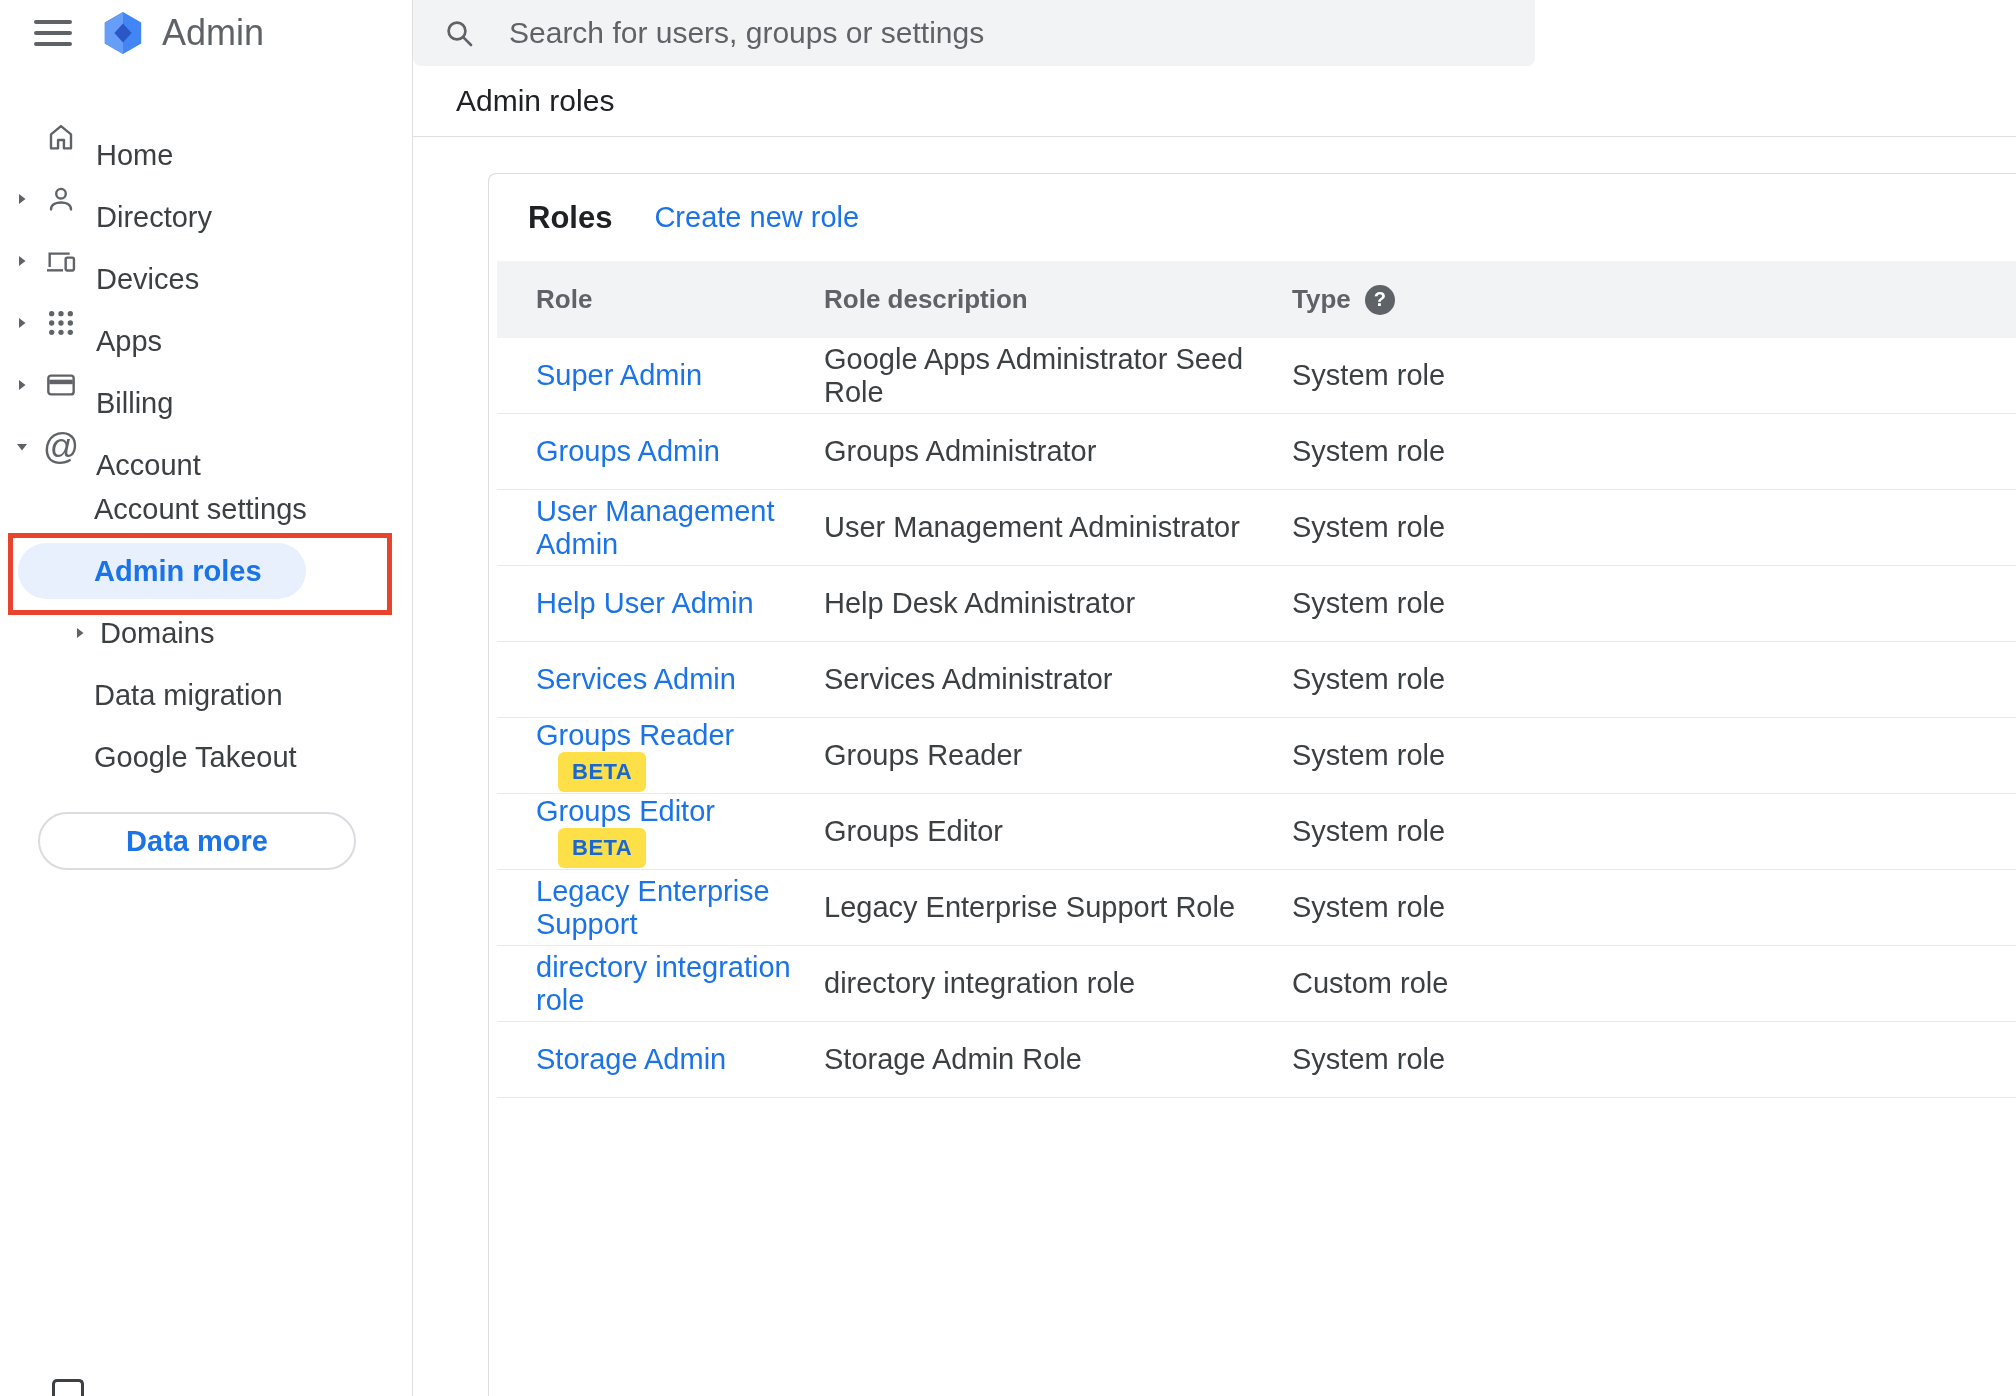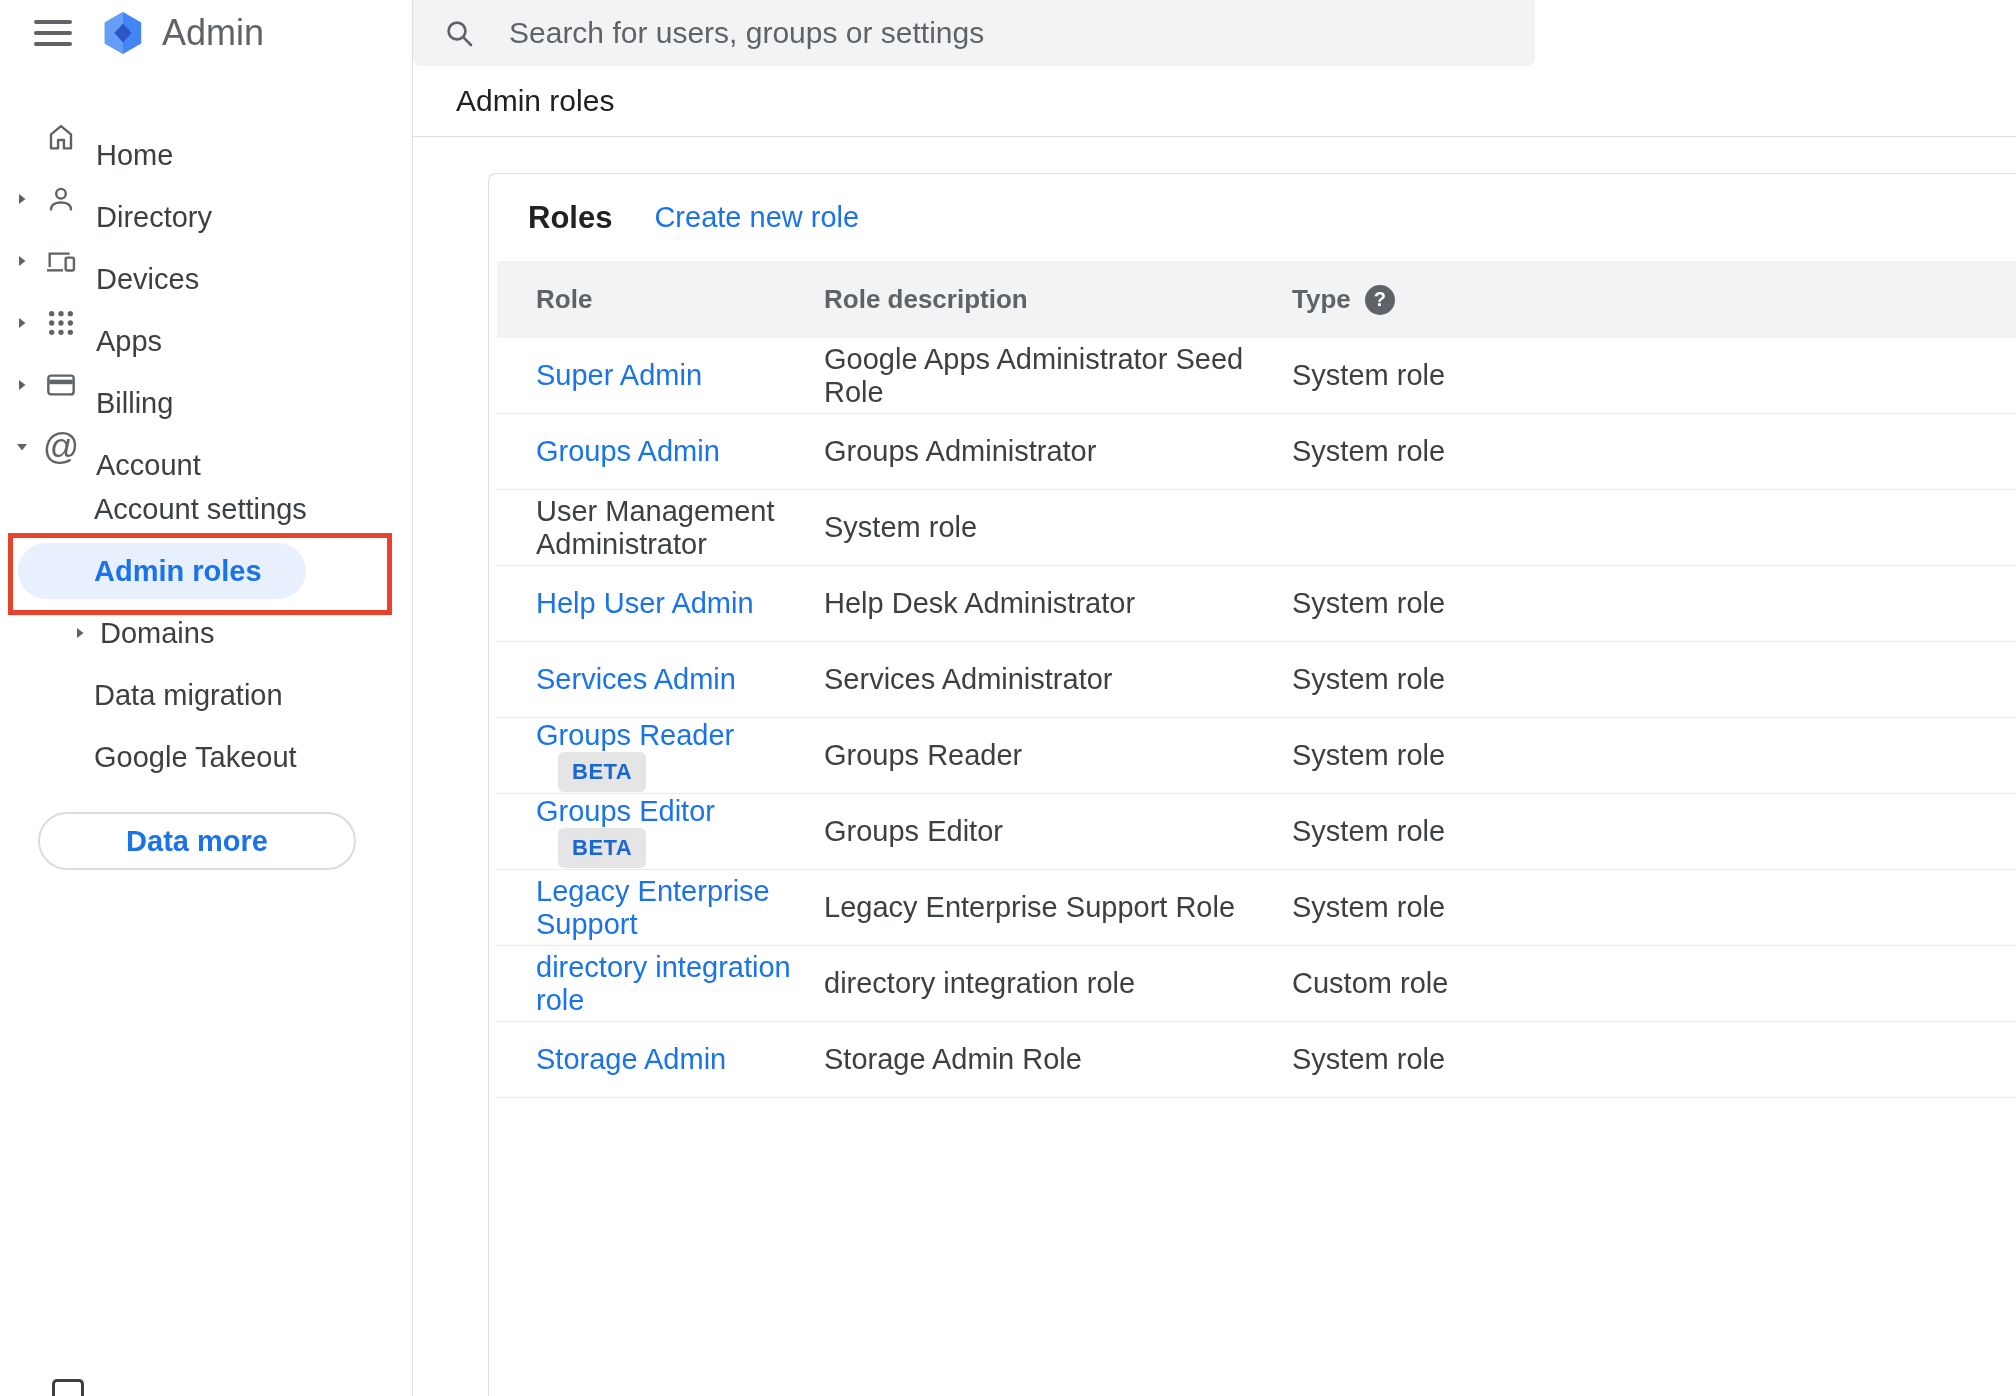--- a/index.html
+++ b/index.html
@@ -70,21 +70,21 @@
           padding-left:39px; height:100%;margin-left:8px; }
   .thead { height:77px; background:#f1f3f4; }
   .th { font-size:26px; font-weight:700; color:#5f6368; display:flex; align-items:center; }
   .help-icon { width:30px; height:30px; border-radius:50%; background:#5f6368; color:#fff;
                font-size:20px; font-weight:700; display:inline-flex; align-items:center;
                justify-content:center; margin-left:14px; cursor:pointer; }
 
   .trow { height:76px; border-bottom:1px solid #e8eaed; }
   .role-link { font-size:29px; color:#1a73e8; text-decoration:none; }
   .cell-text { font-size:29px; color:#3c4043; }
-  .beta-badge { display:inline-block; background:#e5e5e5; color:#1967d2; font-size:22px;
+  .beta-badge { display:inline-block; background:#fde047; color:#1967d2; font-size:22px;
                 font-weight:700; letter-spacing:0.5px; padding:7px 14px; border-radius:6px;
                 margin-left:22px; vertical-align:middle; }
 </style>
 </head>
 <body>
 
 <div class="sidebar">
 
   <div class="sidebar-header">
     <div class="hamburger">
@@ -268,20 +268,21 @@
       <span class="cell-text">System role</span>
     </div>
 
     <div class="trow grid">
       <span><a href="#" class="role-link">Groups Admin</a></span>
       <span class="cell-text">Groups Administrator</span>
       <span class="cell-text">System role</span>
     </div>
 
     <div class="trow grid">
+      <span><a href="#" class="role-link">User Management Admin</a></span>
       <span class="cell-text">User Management Administrator</span>
       <span class="cell-text">System role</span>
     </div>
 
     <div class="trow grid">
       <span><a href="#" class="role-link">Help User Admin</a></span>
       <span class="cell-text">Help Desk Administrator</span>
       <span class="cell-text">System role</span>
     </div>
 

